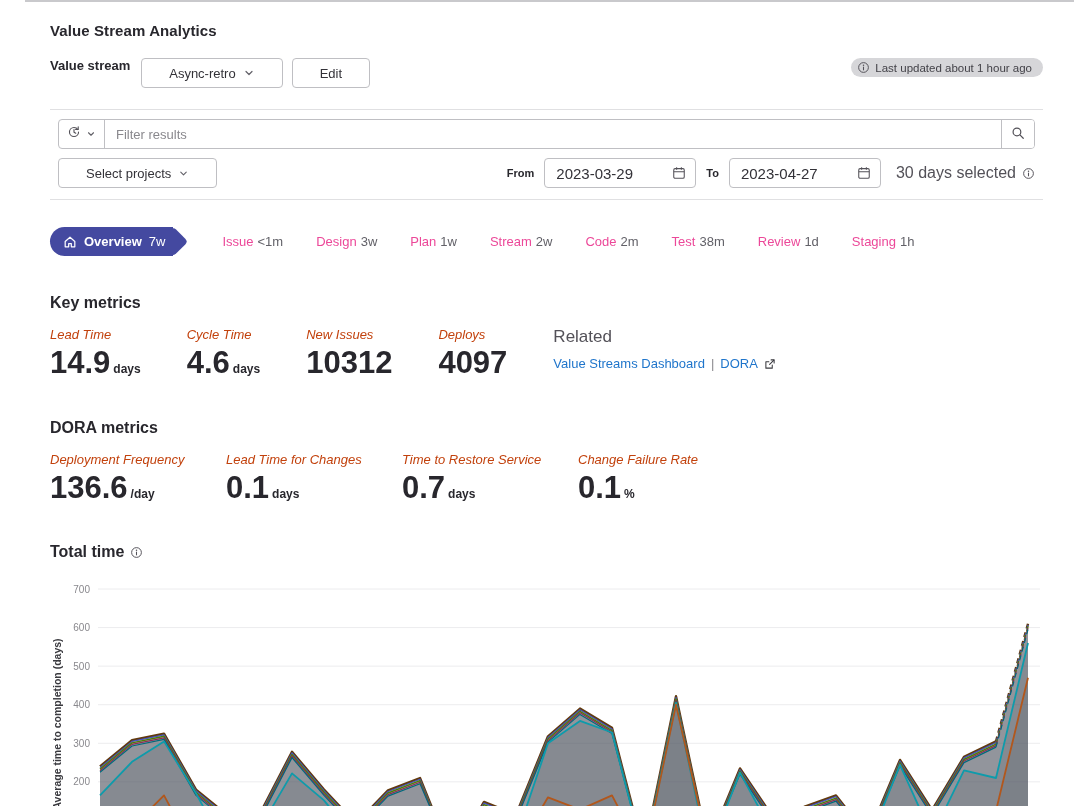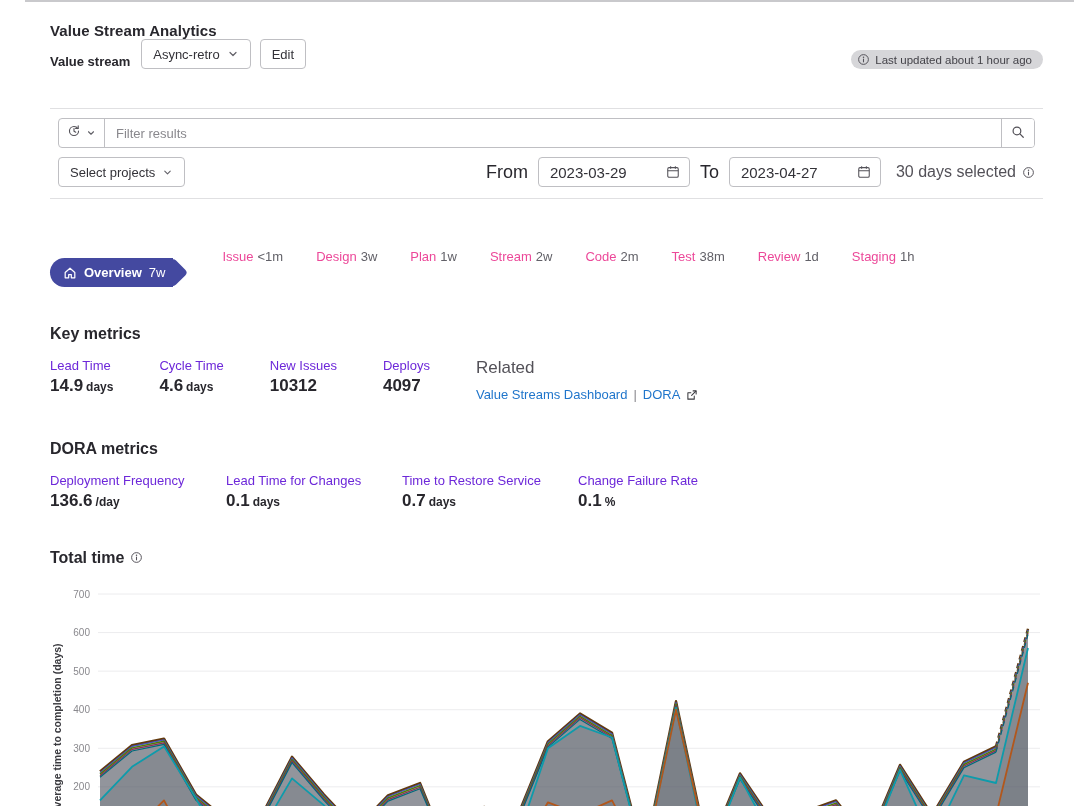--- a/index.html
+++ b/index.html
@@ -5,64 +5,64 @@
   * { box-sizing: border-box; }
   html,body { margin:0; padding:0; background:#fff; }
   body { font-family:"Liberation Sans", sans-serif; color:#28272d; width:1074px; }
   .top-hairline { height:2px; background:#c9c9cc; margin-left:25px; }
 
   .container { padding:0 31px 14px 50px; }
 
   .page-title { font-size:15px; font-weight:700; color:#28272d; margin:20px 0 0 0; letter-spacing:.1px; }
 
   
-  .vs-row { display:flex; align-items:flex-end; }
+  .vs-row { display:flex; align-items:flex-start; margin-top:19px; }
   .vs-label { font-size:13px; font-weight:700; margin-right:11px; }
   .btn { border:1px solid #bfbfc3; border-radius:4px; background:#fff; font-size:13px; color:#333238;
-         padding:5px 11px; display:inline-flex; align-items:center; gap:7px; cursor:pointer; height:30px; }
+         padding:5px 27px; display:inline-flex; align-items:center; gap:7px; cursor:pointer; height:30px; }
   .btn + .btn { margin-left:9px; }
   .chev { color:#626168; display:inline-flex; }
   .badge-pill { margin-left:auto; background:#d6d6d9; border-radius:11px; padding:3px 11px 3px 6px;
                 font-size:11.5px; color:#434248; display:flex; gap:5px; align-items:center; }
 
   
-  .filter-section { border-top:1px solid #e0e0e2; border-bottom:1px solid #e0e0e2; margin-top:39px; padding:9px 8px 11px 8px; }
+  .filter-section { border-top:1px solid #e0e0e2; border-bottom:1px solid #e0e0e2; margin-top:21px; padding:9px 8px 11px 8px; }
   .search-box { display:flex; border:1px solid #bfbfc3; border-radius:4px; height:30px; align-items:stretch; background:#fff; overflow:hidden; }
   .history-seg { display:flex; align-items:center; gap:5px; padding:0 8px; border-right:1px solid #bfbfc3; color:#535158; cursor:pointer; }
   .filter-input { flex:1; border:none; outline:none; font-size:13px; padding:0 11px; color:#333238; font-family:inherit; }
   .filter-input::placeholder { color:#89888d; }
   .search-btn { width:33px; border:none; border-left:1px solid #bfbfc3; background:#fff; display:flex; align-items:center; justify-content:center; color:#535158; cursor:pointer; }
   .filter-row2 { display:flex; align-items:center; margin-top:9px; }
   .fr2-right { margin-left:auto; display:flex; align-items:center; gap:10px; }
-  .small-bold { font-size:18px; font-weight:400; }
+  .small-bold { font-size:11px; font-weight:700; }
   .date-field { display:flex; align-items:center; justify-content:space-between; border:1px solid #bfbfc3; border-radius:4px;
                 height:30px; width:152px; padding:0 9px; gap:8px; background:#fff; }
   .date-field input { border:none; outline:none; width:90px; font-size:15px; color:#333238; font-family:inherit; }
   .range-summary { font-size:16px; color:#535158; display:flex; gap:6px; align-items:center; margin-left:5px; }
 
   
   .stage-nav { display:flex; align-items:center; gap:33px; margin-top:27px; }
   .stage-pill { position:relative; z-index:0; background:#4449a0; color:#fff; height:29px; display:inline-flex; align-items:center;
-                gap:7px; padding:0 8px 0 13px; border-radius:15px 0 0 15px; font-size:13px; margin-right:16px; cursor:pointer;margin-top:32px; }
+                gap:7px; padding:0 8px 0 13px; border-radius:15px 0 0 15px; font-size:13px; margin-right:16px; cursor:pointer; }
   .stage-pill::after { content:""; position:absolute; right:-10px; top:4.2px; width:20.5px; height:20.5px; background:#4449a0;
                        transform:rotate(45deg); border-radius:4px; z-index:-1; }
   .stage-pill .name { font-weight:700; }
   .stage-pill .dur { font-weight:400; }
   .stage-item { font-size:13px; cursor:pointer; white-space:nowrap; }
   .stage-item .name { font-weight:400; color:#ec4899; }
   .stage-item .dur { color:#626168; margin-left:4px; font-weight:400; }
 
   
   .section-heading { font-size:16px; font-weight:700; margin-top:38px; display:flex; align-items:center; gap:6px; }
   .metrics-row { display:flex; margin-top:15px; }
   .metric { margin-right:46px; }
   .dora .metric { width:176px; margin-right:0; }
-  .metric-label { font-size:13px; color:#6d28d9; }
+  .metric-label { font-size:13px; color:#c2410c;font-style:italic; }
   .metric-value { display:flex; align-items:baseline; gap:3px; margin-top:3px; }
-  .metric-number { font-size:17px; font-weight:700; color:#28272d; line-height:1.15; }
+  .metric-number { font-size:31px; font-weight:700; color:#28272d; line-height:1.15; }
   .metric-unit { font-size:12px; font-weight:700; color:#28272d; }
   .related-label { font-size:17px; color:#535158; }
   .related-links { font-size:13px; margin-top:9px; display:flex; gap:6px; align-items:center; }
   a.link { color:#1f75cb; text-decoration:none; cursor:pointer; }
   .link-sep { color:#89888d; }
   .muted-icon { color:#535158; display:inline-flex; }
   .dark-icon { color:#3a3a3f; display:inline-flex; }
 
   
   .chart-wrap { margin-top:9px; }

